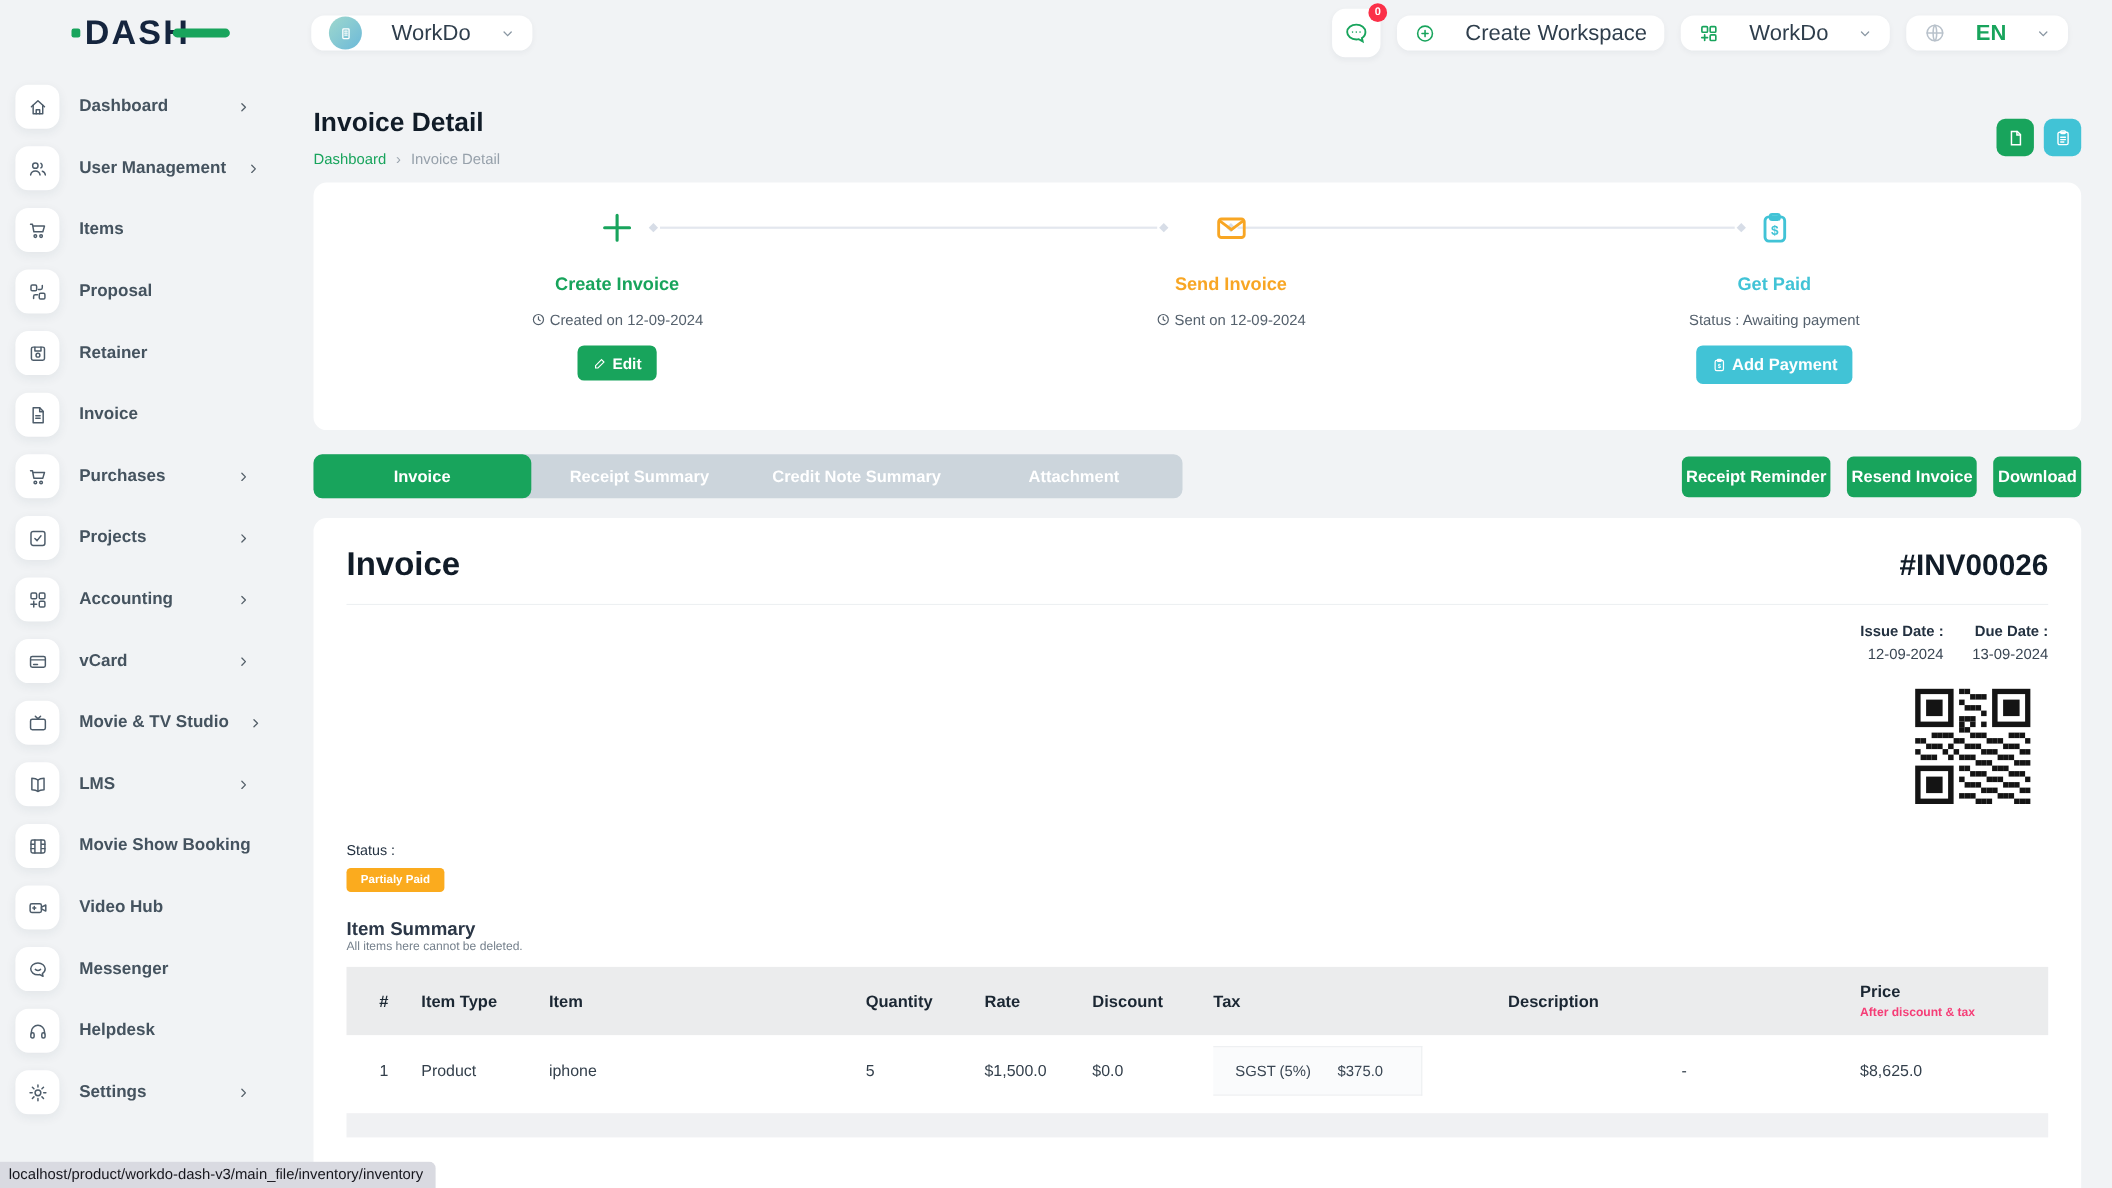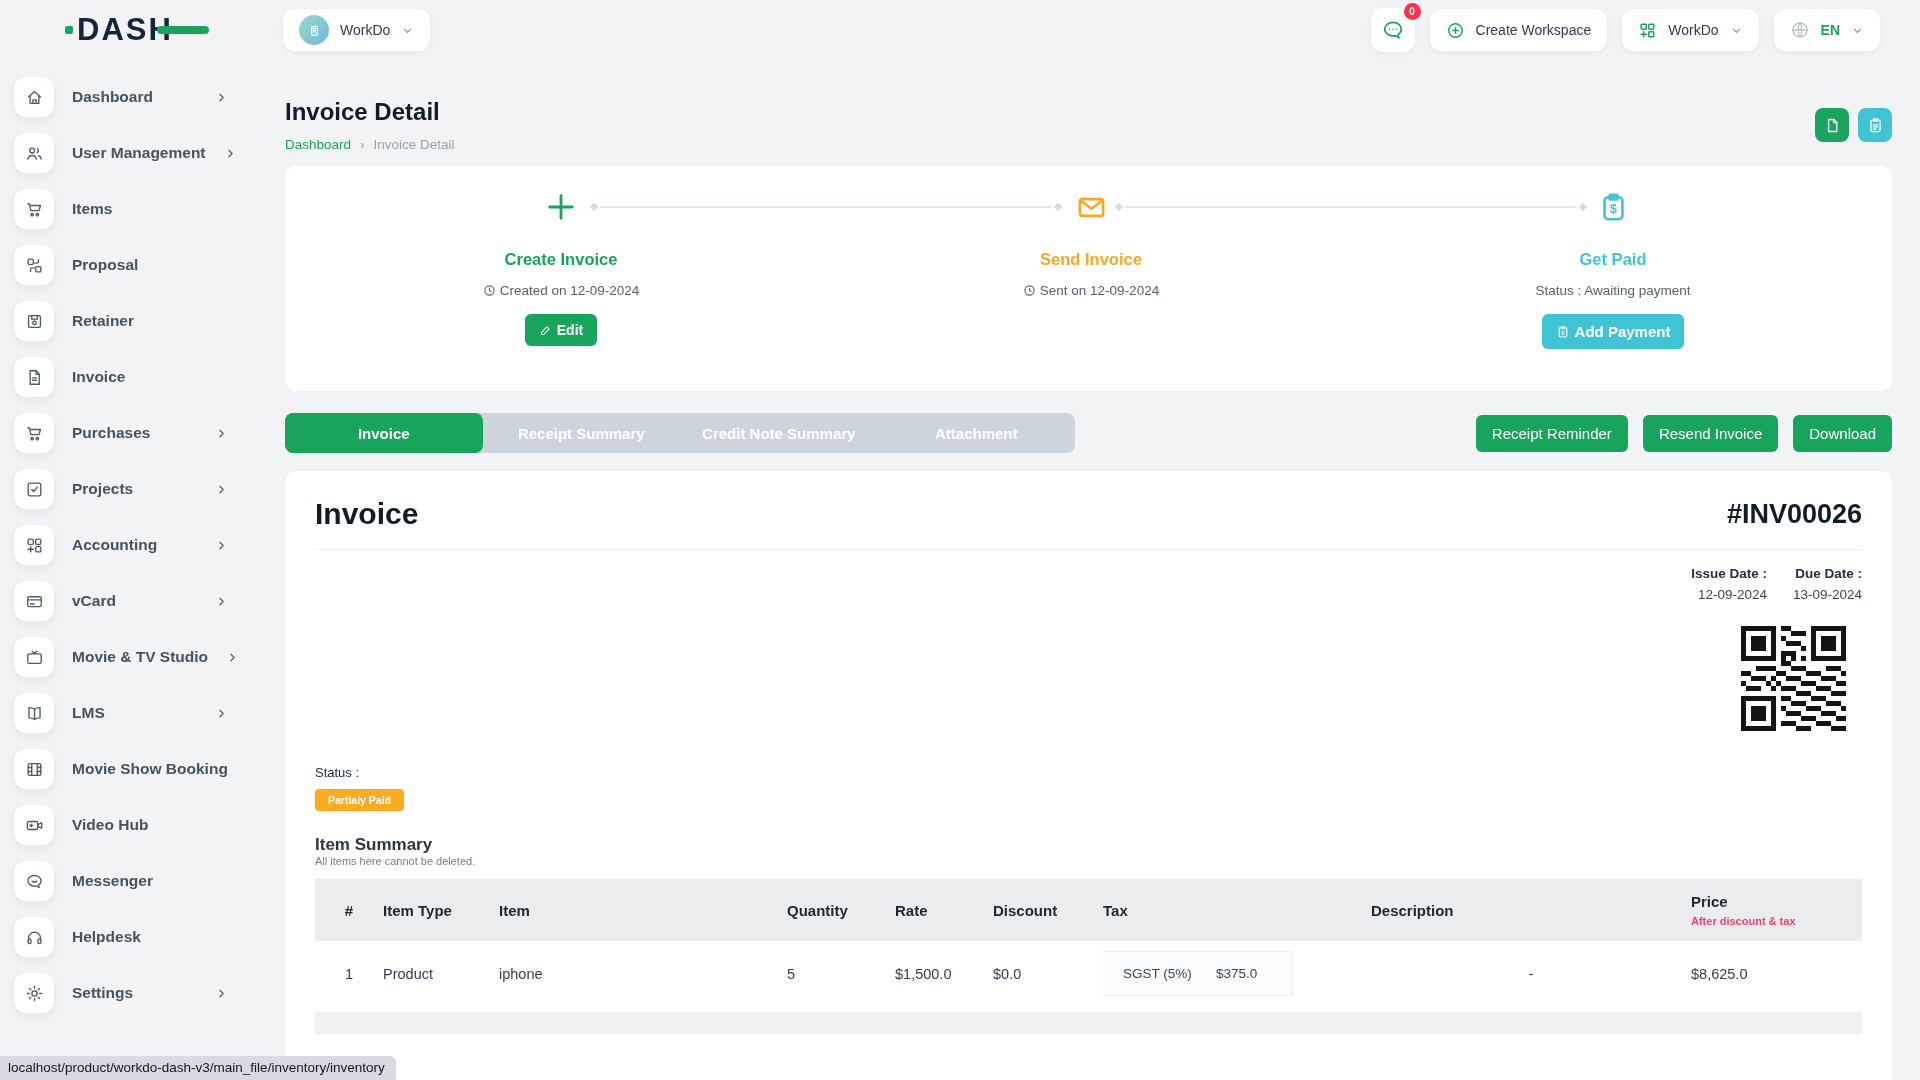--- a/index.html
+++ b/index.html
@@ -7,22 +7,22 @@
   body{font-family:"Liberation Sans",sans-serif;background:#f1f3f5;overflow:hidden;position:relative;
        --primary:#18a45c;--teal:#41c3d6;--orange:#f8a624;--badge:#fbab1e;--danger:#fb3048;--pink:#f53e77}
   button{font-family:inherit}
 
   
   .topbar{position:fixed;top:0;left:0;right:0;height:60px;display:flex;align-items:center;padding:0 40px 0 65px;z-index:6}
   .logo{width:218px;display:flex;align-items:center;cursor:pointer}
   .logo-dot{width:8px;height:8px;background:var(--primary);border-radius:2px;margin-right:4px}
   .logo-text{font-size:31px;font-weight:800;color:#15253e;letter-spacing:2px}
   .logo-bar{width:52px;height:8px;background:var(--primary);border-radius:4px;margin-left:-16px}
-  .pill{display:flex;align-items:center;gap:11px;background:#fff;border:none;border-radius:12px;height:42px;
-        padding:0 16px;font-size:14px;color:#2f3e4c;box-shadow:0 2px 6px rgba(20,40,60,.05);cursor:pointer;white-space:nowrap}
+  .pill{display:flex;align-items:center;gap:27px;background:#fff;border:none;border-radius:12px;height:32px;
+        padding:0 16px;font-size:20px;color:#2f3e4c;box-shadow:0 2px 6px rgba(20,40,60,.05);cursor:pointer;white-space:nowrap}
   .ws-avatar{width:30px;height:30px;border-radius:50%;background:linear-gradient(135deg,#9fd8cd,#6cb9d9);
              display:flex;align-items:center;justify-content:center;flex:none}
   .topbar-right{margin-left:auto;display:flex;gap:15px;align-items:center}
   .icon-btn{position:relative;width:44px;height:44px;border-radius:12px;background:#fff;border:none;display:flex;
             align-items:center;justify-content:center;box-shadow:0 2px 6px rgba(20,40,60,.05);cursor:pointer;color:var(--primary)}
   .badge{position:absolute;top:-5px;right:-6px;min-width:17px;height:17px;border-radius:9px;background:var(--danger);
          color:#fff;font-size:10px;font-weight:bold;display:flex;align-items:center;justify-content:center;padding:0 4px}
   .chev{color:#8a97a3;display:flex}
   .grn{color:var(--primary)} .gry{color:#b9c2cb}
   .lang{color:var(--primary);font-weight:600}
@@ -48,42 +48,42 @@
   .crumb-current{color:#97a1ab}
   .corner-actions{display:flex;gap:9px;margin-top:10px}
   .sq-btn{width:34px;height:34px;border-radius:8px;border:none;display:flex;align-items:center;justify-content:center;color:#fff;cursor:pointer}
   .sq-btn.green{background:var(--primary)} .sq-btn.teal{background:var(--teal)}
 
   .card{background:#fff;border-radius:12px}
 
   
   .stepper-card{margin-top:14px;height:225px;position:relative}
   .step{position:absolute;top:22px;width:300px;text-align:center}
-  .step-1{left:126px}.step-2{left:656px}.step-3{left:1178px}
+  .step-1{left:126px}.step-2{left:684px}.step-3{left:1178px}
   .step-icon{height:38px;display:flex;align-items:center;justify-content:center}
   .step-title{margin-top:24px;font-size:16.5px;font-weight:bold}
   .step-1 .step-title,.step-1 .step-icon{color:var(--primary)}
   .step-2 .step-title,.step-2 .step-icon{color:var(--orange)}
   .step-3 .step-title,.step-3 .step-icon{color:var(--teal)}
   .step-sub{margin-top:14px;font-size:13.5px;color:#55616d;display:flex;align-items:center;justify-content:center;gap:4px}
   .step-btn{margin-top:16px;border:none;border-radius:6px;color:#fff;font-size:14px;font-weight:600;padding:8px 14px;
             cursor:pointer;display:inline-flex;align-items:center;gap:5px}
   .step-btn.green{background:var(--primary)} .step-btn.teal{background:var(--teal);font-size:15px;padding:9px 14px}
   .connector{position:absolute;top:40px;height:2px;background:#e3e7ee}
   .connector::before,.connector::after{content:"";position:absolute;width:6px;height:6px;background:#d7dde7;transform:rotate(45deg);top:-2px}
   .connector::before{left:-9px}.connector::after{right:-9px}
   .conn-1{left:315px;width:452px}.conn-2{left:840px;width:452px}
 
   
   .tabs-row{display:flex;justify-content:space-between;margin-top:22px;align-items:center}
   .tabs{display:flex;background:#ccd5dc;border-radius:8px;width:790px;height:40px}
   .tab{flex:1;border:none;background:transparent;color:#fff;font-size:15px;font-weight:600;border-radius:8px;cursor:pointer}
   .tab.active{background:var(--primary)}
   .right-actions{display:flex;gap:15px}
-  .btn-green{background:var(--primary);color:#fff;border:none;border-radius:6px;font-size:15px;font-weight:400;padding:10px 16px;cursor:pointer}
+  .btn-green{background:var(--primary);color:#fff;border:none;border-radius:6px;font-size:15px;font-weight:700;padding:10px 4px;cursor:pointer}
 
   
   .invoice-card{margin-top:18px;padding:26px 30px 0;height:640px;overflow:hidden}
   .inv-head{display:flex;justify-content:space-between;align-items:center}
   .inv-title{font-size:30px;font-weight:bold;color:#111c28}
   .inv-number{font-size:27px;font-weight:bold;color:#111c28}
   .inv-divider{height:1px;background:#edf0f2;margin-top:18px}
   .dates-row{display:flex;justify-content:flex-end;gap:26px;margin-top:16px}
   .date-block{text-align:right}
   .date-label{font-size:13.5px;font-weight:bold;color:#233140}

